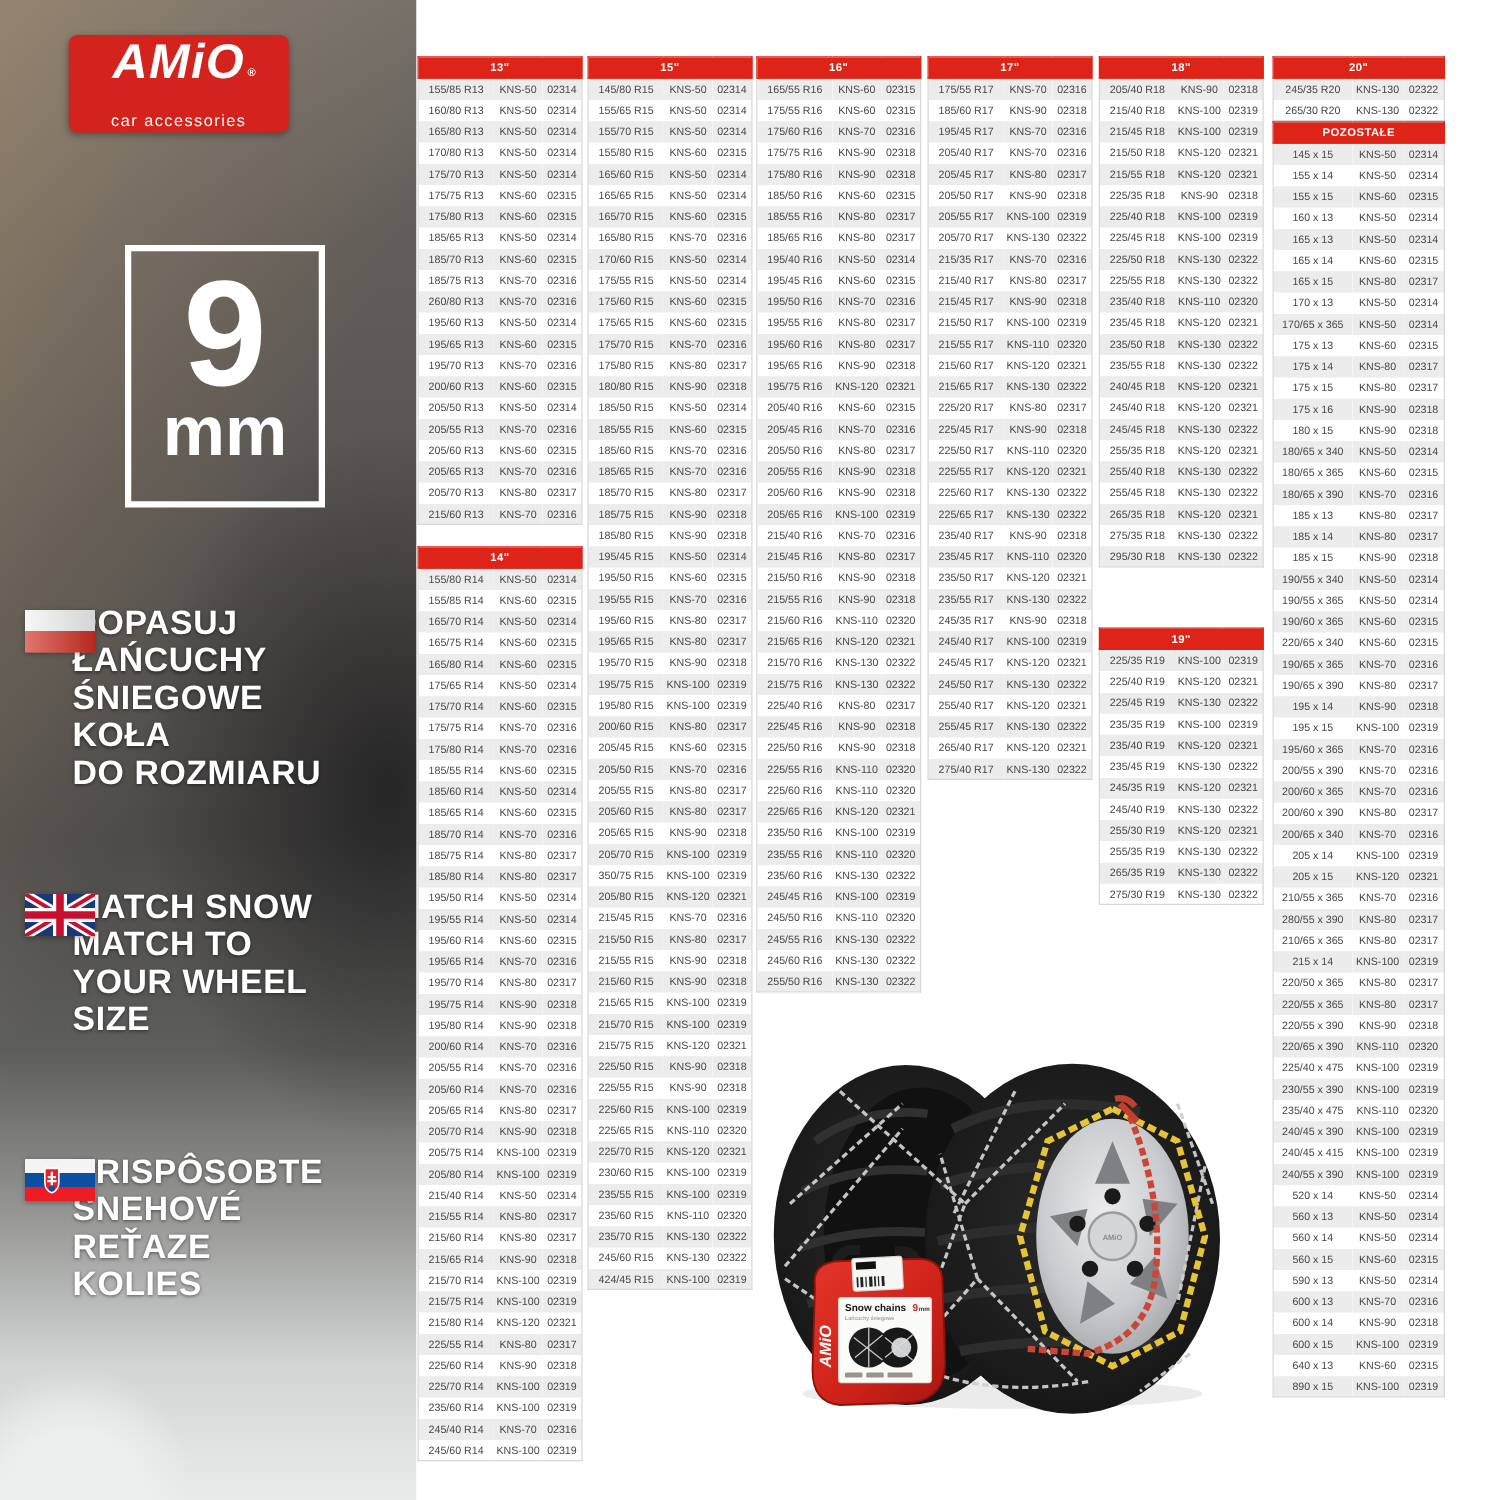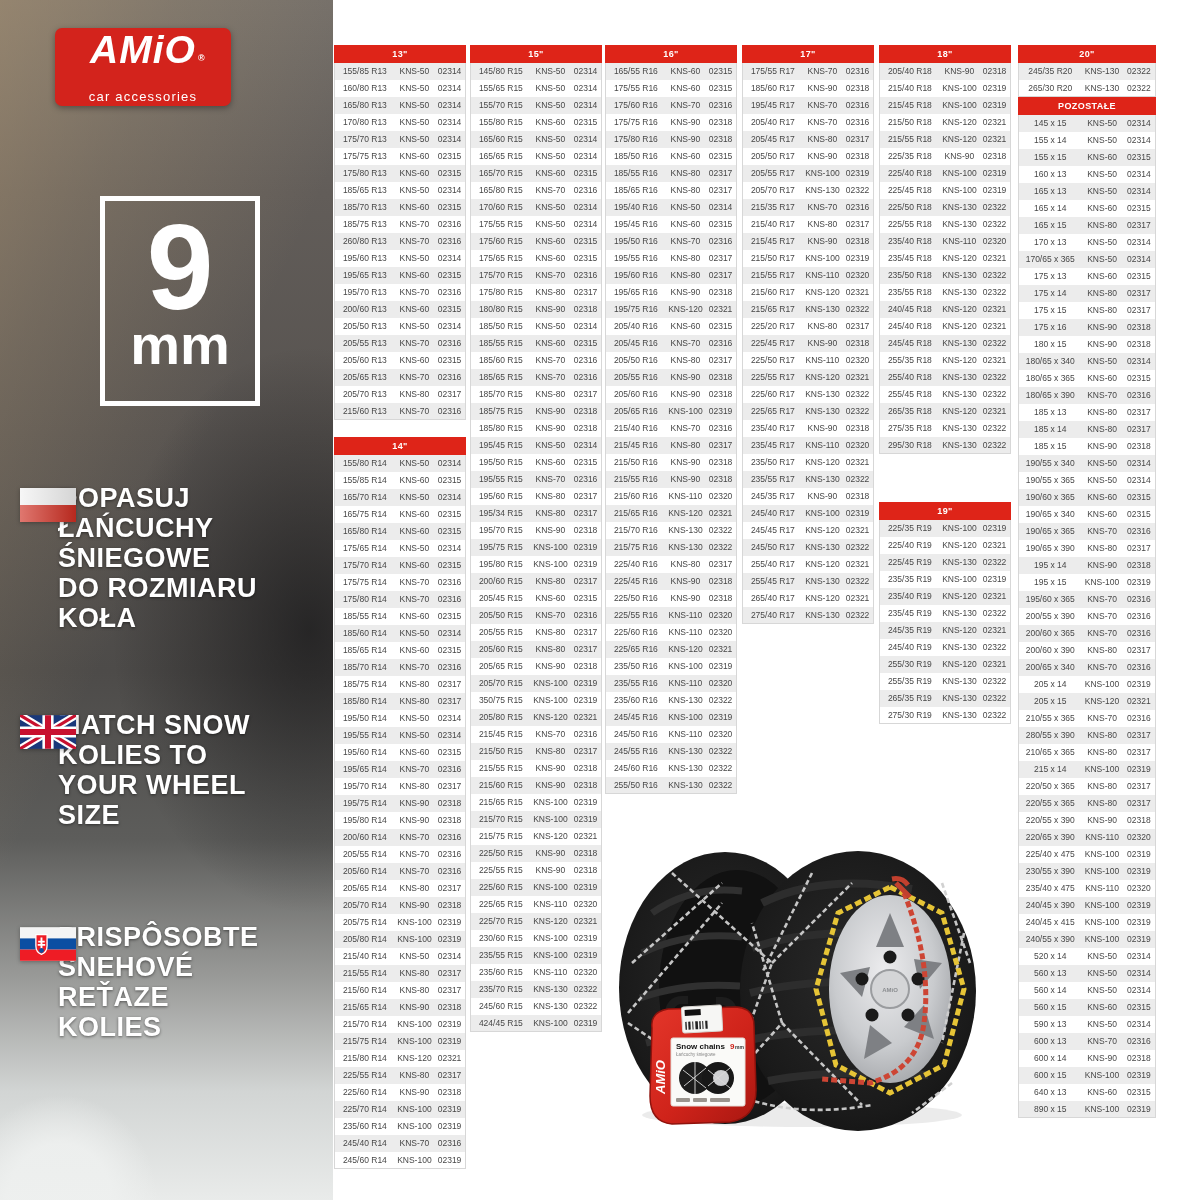--- a/index.html
+++ b/index.html
@@ -74,36 +74,36 @@
   <div class="badge-9">9</div>
   <div class="badge-mm">mm</div>
 </div>
 
 <div class="lang" id="lang-pl">
   <div class="flag flag-pl"></div>
   <div class="lines">
     <div>DOPASUJ</div>
     <div>ŁAŃCUCHY</div>
     <div>ŚNIEGOWE</div>
+    <div>KOŁA</div>
     <div>DO ROZMIARU</div>
-    <div>KOŁA</div>
   </div>
 </div>
 
 <div class="lang" id="lang-en">
   <svg class="flag" viewBox="0 0 60 36">
     <rect width="60" height="36" fill="#19387a"></rect>
     <path d="M0,0 60,36 M60,0 0,36" stroke="#fff" stroke-width="8"></path>
     <path d="M0,0 60,36 M60,0 0,36" stroke="#c8102e" stroke-width="3.4"></path>
     <path d="M30,0 V36 M0,18 H60" stroke="#fff" stroke-width="12"></path>
     <path d="M30,0 V36 M0,18 H60" stroke="#c8102e" stroke-width="6.5"></path>
   </svg>
   <div class="lines">
     <div>MATCH SNOW</div>
-    <div>KOLIES TO</div>
+    <div>MATCH TO</div>
     <div>YOUR WHEEL</div>
     <div>SIZE</div>
   </div>
 </div>
 
 <div class="lang" id="lang-sk">
   <svg class="flag" viewBox="0 0 60 36">
     <rect width="60" height="36" fill="#f4f4f4"></rect>
     <rect y="12" width="60" height="12" fill="#0b4ea2"></rect>
     <rect y="24" width="60" height="12" fill="#ee1c25"></rect>
@@ -602,21 +602,21 @@
           <td>195/55 R15</td>
           <td>KNS-70</td>
           <td>02316</td>
         </tr>
         <tr>
           <td>195/60 R15</td>
           <td>KNS-80</td>
           <td>02317</td>
         </tr>
         <tr>
-          <td>195/34 R15</td>
+          <td>195/65 R15</td>
           <td>KNS-80</td>
           <td>02317</td>
         </tr>
         <tr>
           <td>195/70 R15</td>
           <td>KNS-90</td>
           <td>02318</td>
         </tr>
         <tr>
           <td>195/75 R15</td>
@@ -1533,21 +1533,21 @@
           <td>190/55 x 365</td>
           <td>KNS-50</td>
           <td>02314</td>
         </tr>
         <tr>
           <td>190/60 x 365</td>
           <td>KNS-60</td>
           <td>02315</td>
         </tr>
         <tr>
-          <td>190/65 x 340</td>
+          <td>220/65 x 340</td>
           <td>KNS-60</td>
           <td>02315</td>
         </tr>
         <tr>
           <td>190/65 x 365</td>
           <td>KNS-70</td>
           <td>02316</td>
         </tr>
         <tr>
           <td>190/65 x 390</td>

